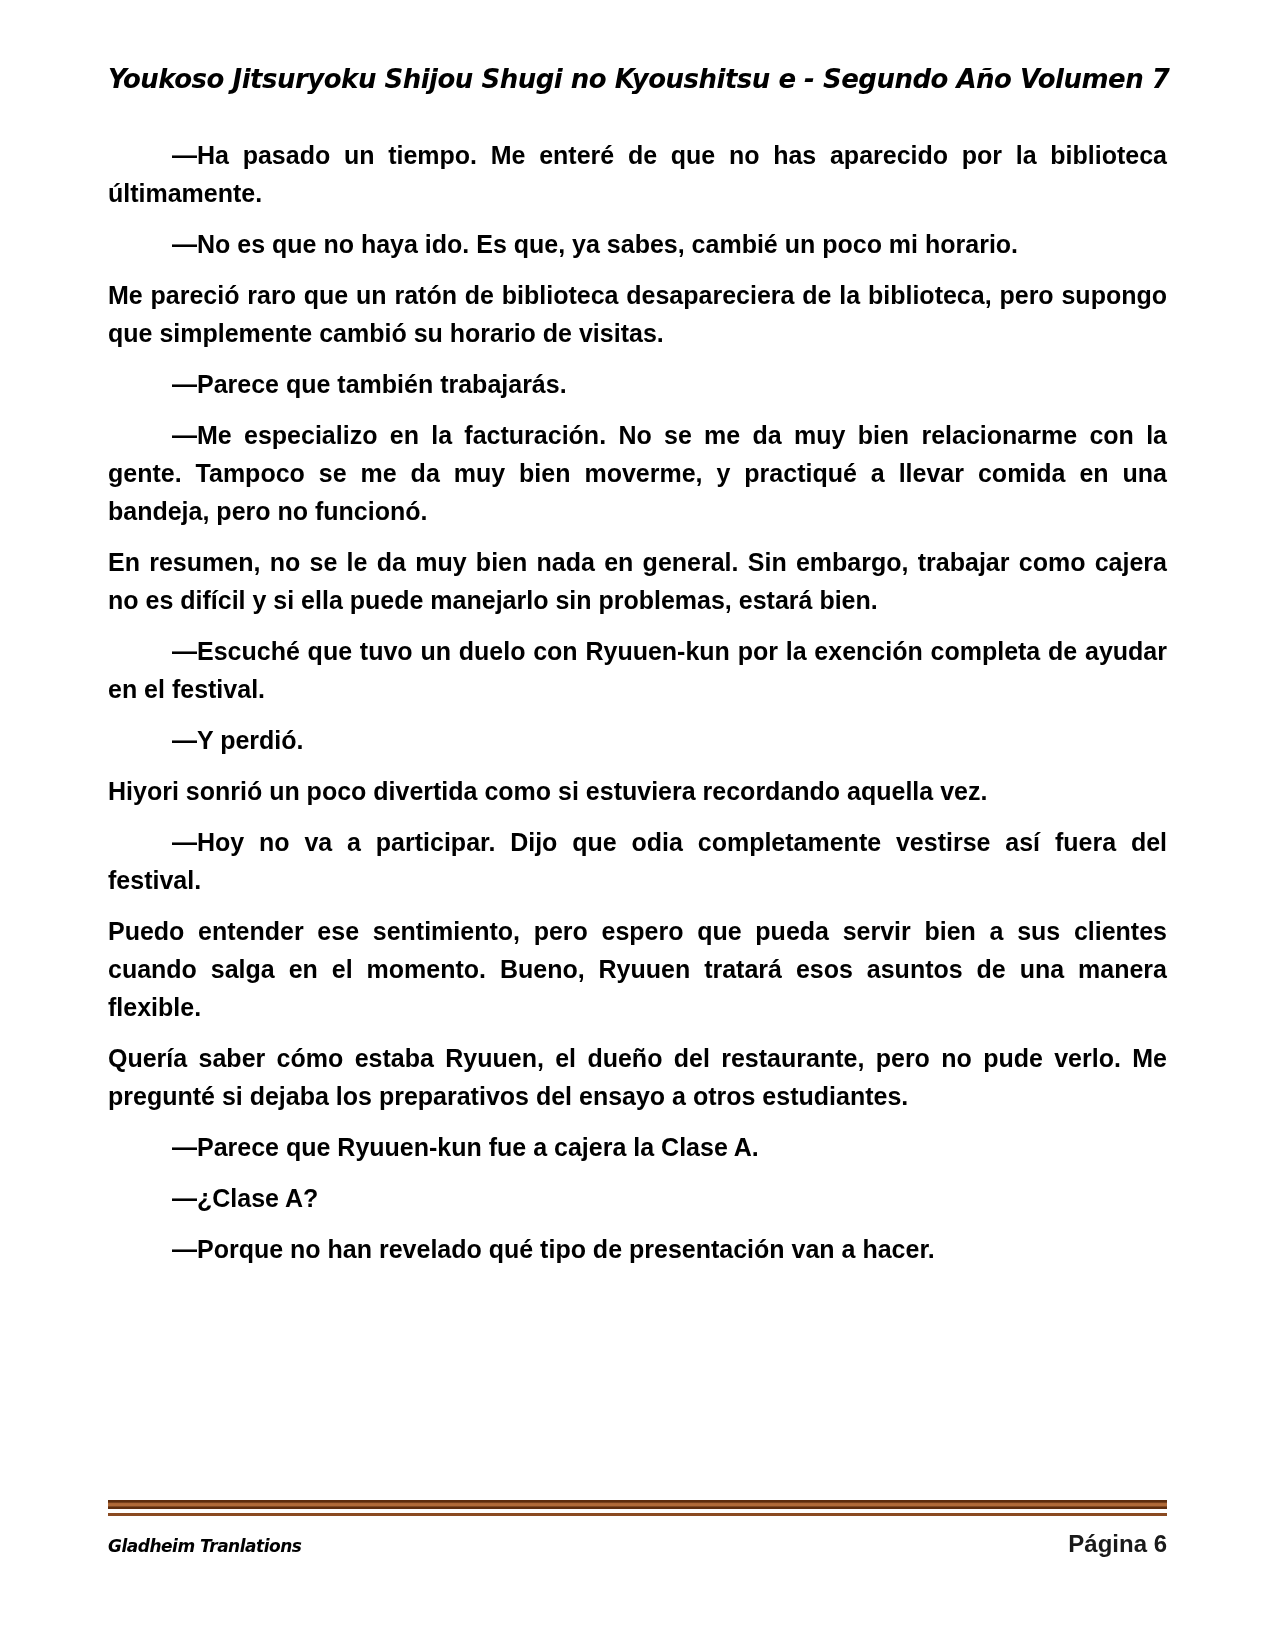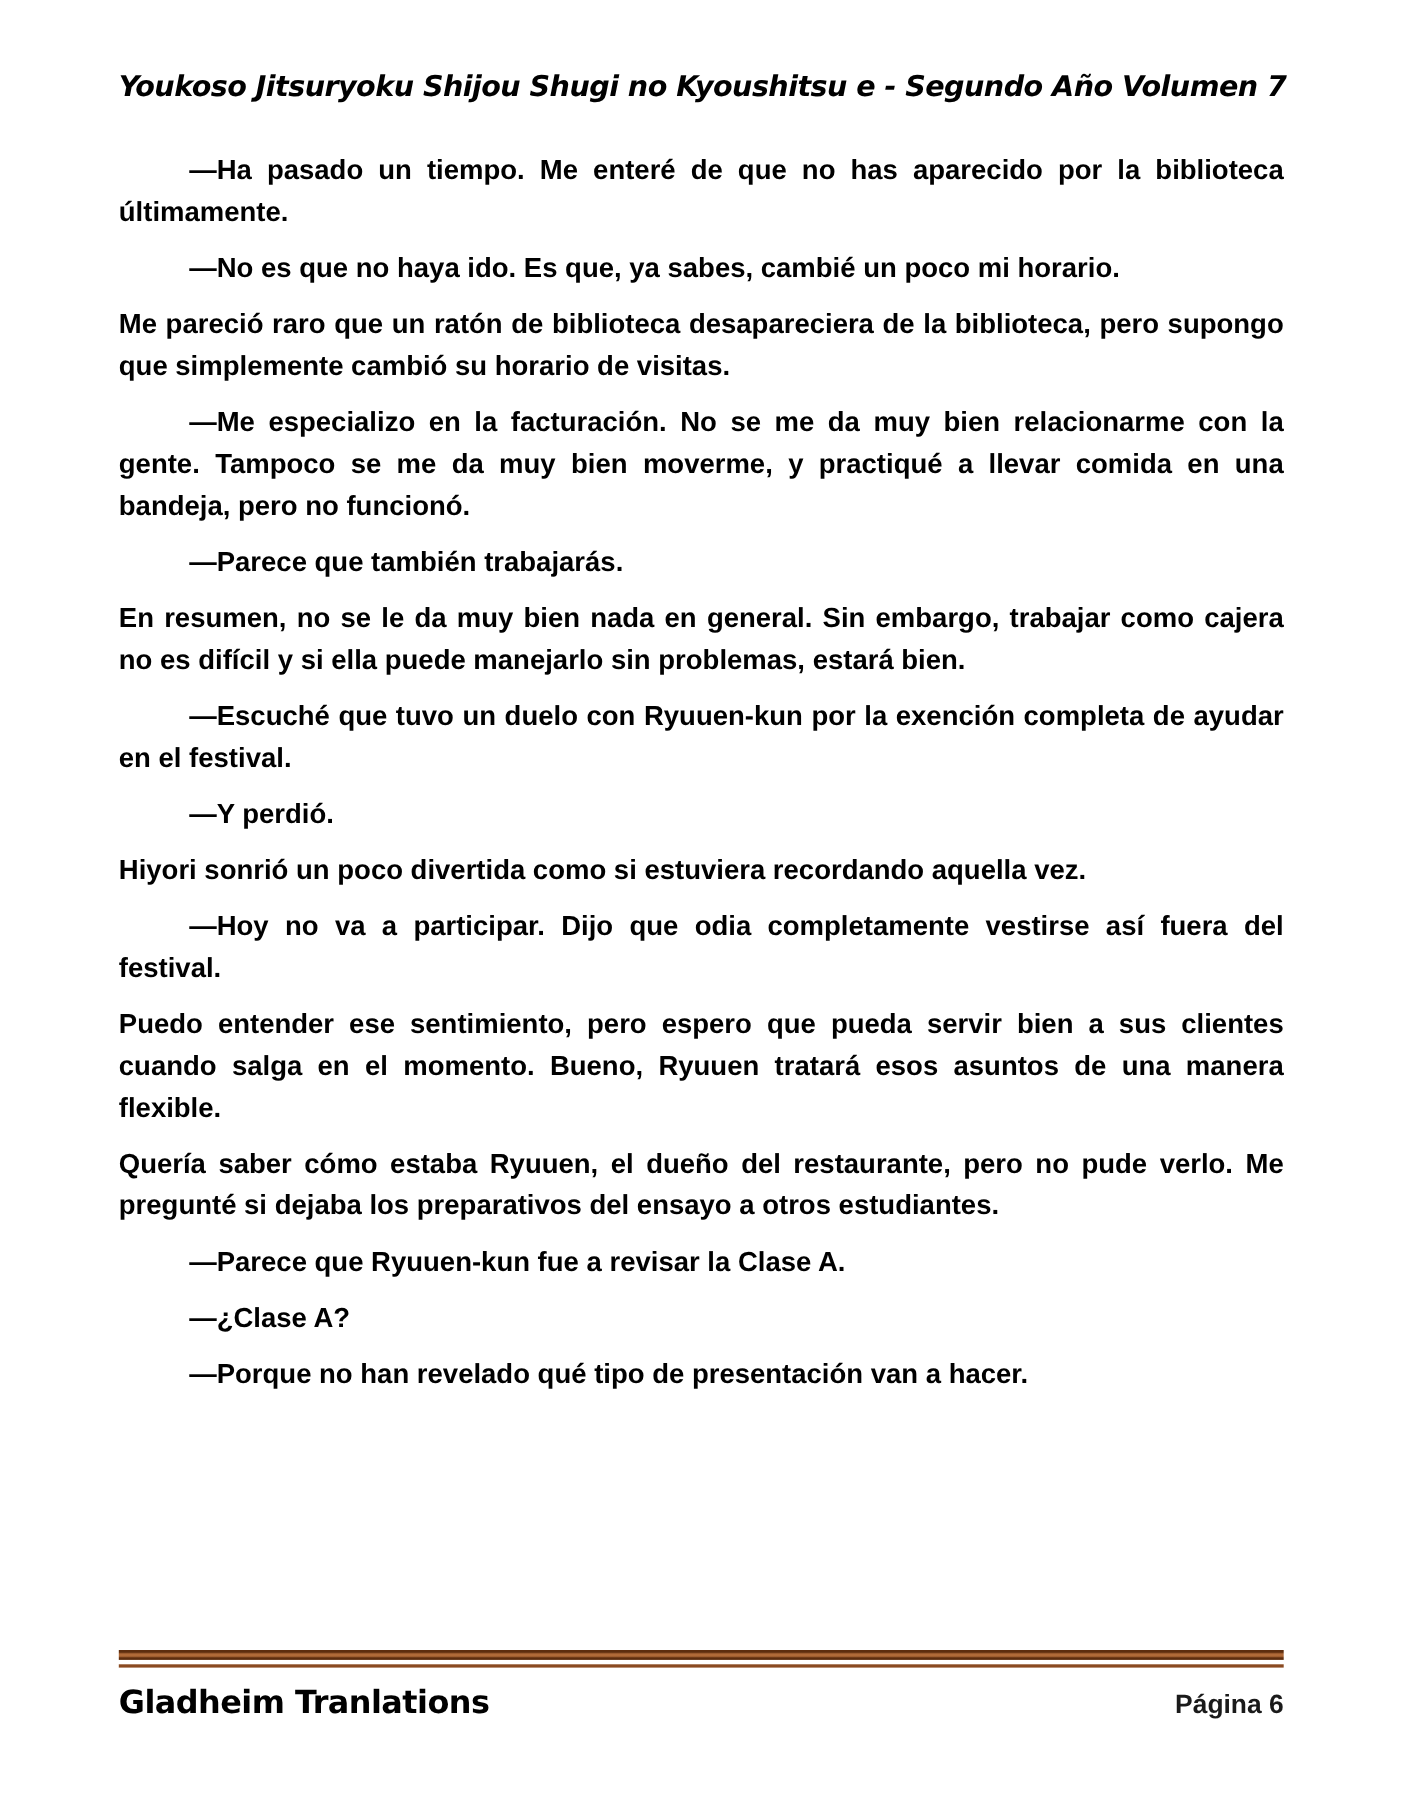--- a/index.html
+++ b/index.html
@@ -61,51 +61,52 @@
   }
   .footer-row {
     margin-top: 14px;
     display: flex;
     justify-content: space-between;
     align-items: baseline;
   }
   .footer-translator {
     font-family: "DejaVu Sans", sans-serif;
     font-weight: bold;
-    font-size: 29px;
+    font-style: italic;
+    font-size: 17px;
     letter-spacing: -0.5px;
     color: #000000;
   }
   .footer-page {
     font-size: 24px;
     font-weight: bold;
     color: #1a1a1a;
   }
 </style>
 </head>
 <body>
 
 <div class="page">
   <div class="page-inner">
     <div class="doc-header">Youkoso Jitsuryoku Shijou Shugi no Kyoushitsu e - Segundo Año Volumen 7</div>
 
     <div class="doc-body">
       <p class="indent">—Ha pasado un tiempo. Me enteré de que no has aparecido por la biblioteca últimamente.</p>
       <p class="indent">—No es que no haya ido. Es que, ya sabes, cambié un poco mi horario.</p>
       <p>Me pareció raro que un ratón de biblioteca desapareciera de la biblioteca, pero supongo que simplemente cambió su horario de visitas.</p>
+      <p class="indent">—Parece que también trabajarás.</p>
       <p class="indent">—Me especializo en la facturación. No se me da muy bien relacionarme con la gente. Tampoco se me da muy bien moverme, y practiqué a llevar comida en una bandeja, pero no funcionó.</p>
-      <p class="indent">—Parece que también trabajarás.</p>
       <p>En resumen, no se le da muy bien nada en general. Sin embargo, trabajar como cajera no es difícil y si ella puede manejarlo sin problemas, estará bien.</p>
       <p class="indent">—Escuché que tuvo un duelo con Ryuuen-kun por la exención completa de ayudar en el festival.</p>
       <p class="indent">—Y perdió.</p>
       <p>Hiyori sonrió un poco divertida como si estuviera recordando aquella vez.</p>
       <p class="indent">—Hoy no va a participar. Dijo que odia completamente vestirse así fuera del festival.</p>
       <p>Puedo entender ese sentimiento, pero espero que pueda servir bien a sus clientes cuando salga en el momento. Bueno, Ryuuen tratará esos asuntos de una manera flexible.</p>
       <p>Quería saber cómo estaba Ryuuen, el dueño del restaurante, pero no pude verlo. Me pregunté si dejaba los preparativos del ensayo a otros estudiantes.</p>
-      <p class="indent">—Parece que Ryuuen-kun fue a revisar la Clase A.</p>
+      <p class="indent">—Parece que Ryuuen-kun fue a cajera la Clase A.</p>
       <p class="indent">—¿Clase A?</p>
       <p class="indent">—Porque no han revelado qué tipo de presentación van a hacer.</p>
     </div>
   </div>
 
   <div class="doc-footer">
     <div class="rule-thick"></div>
     <div class="rule-thin"></div>
     <div class="footer-row">
       <span class="footer-translator">Gladheim Tranlations</span>

